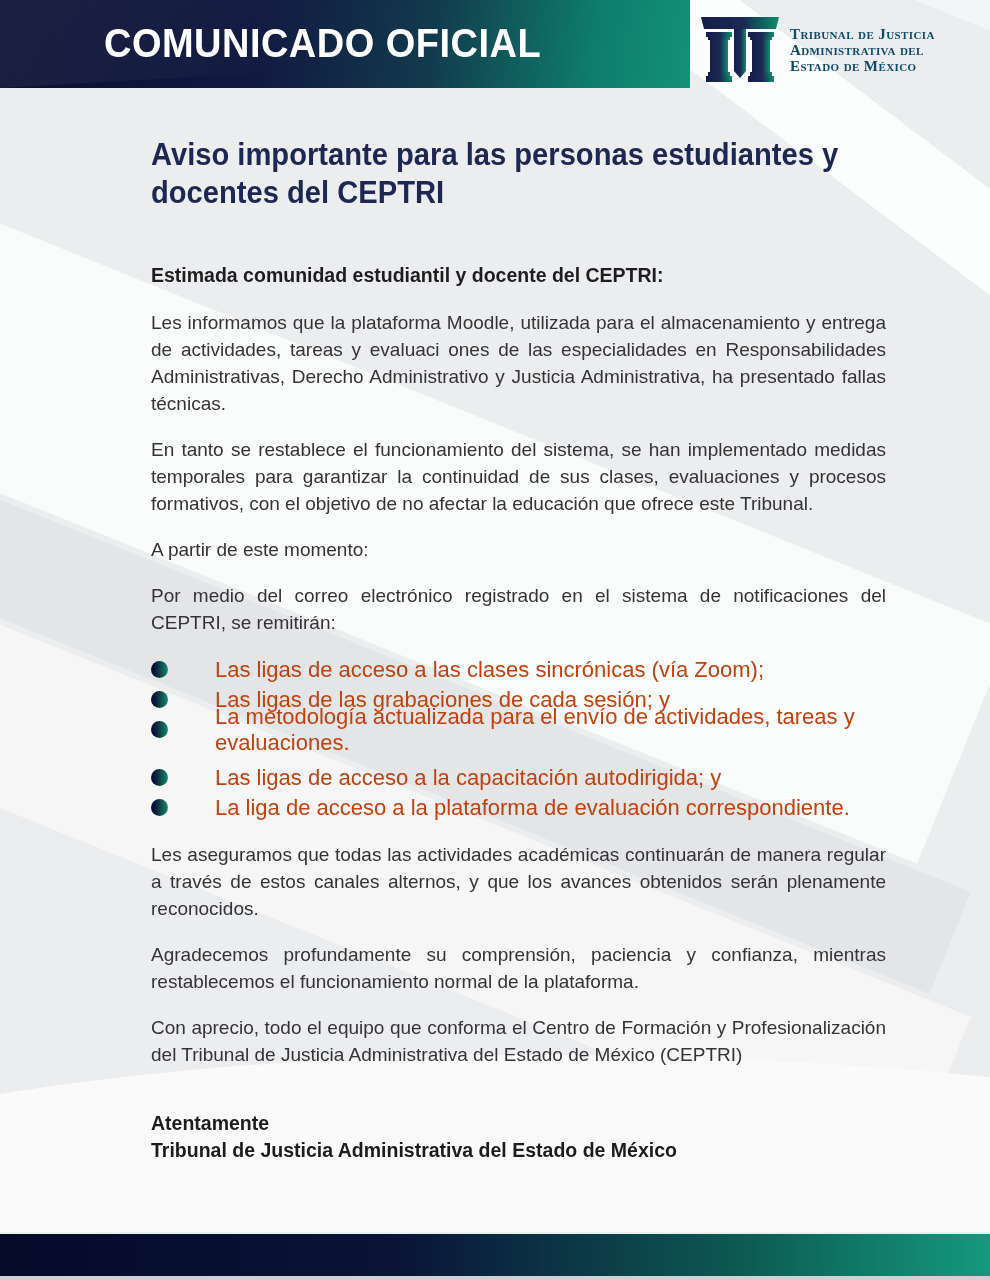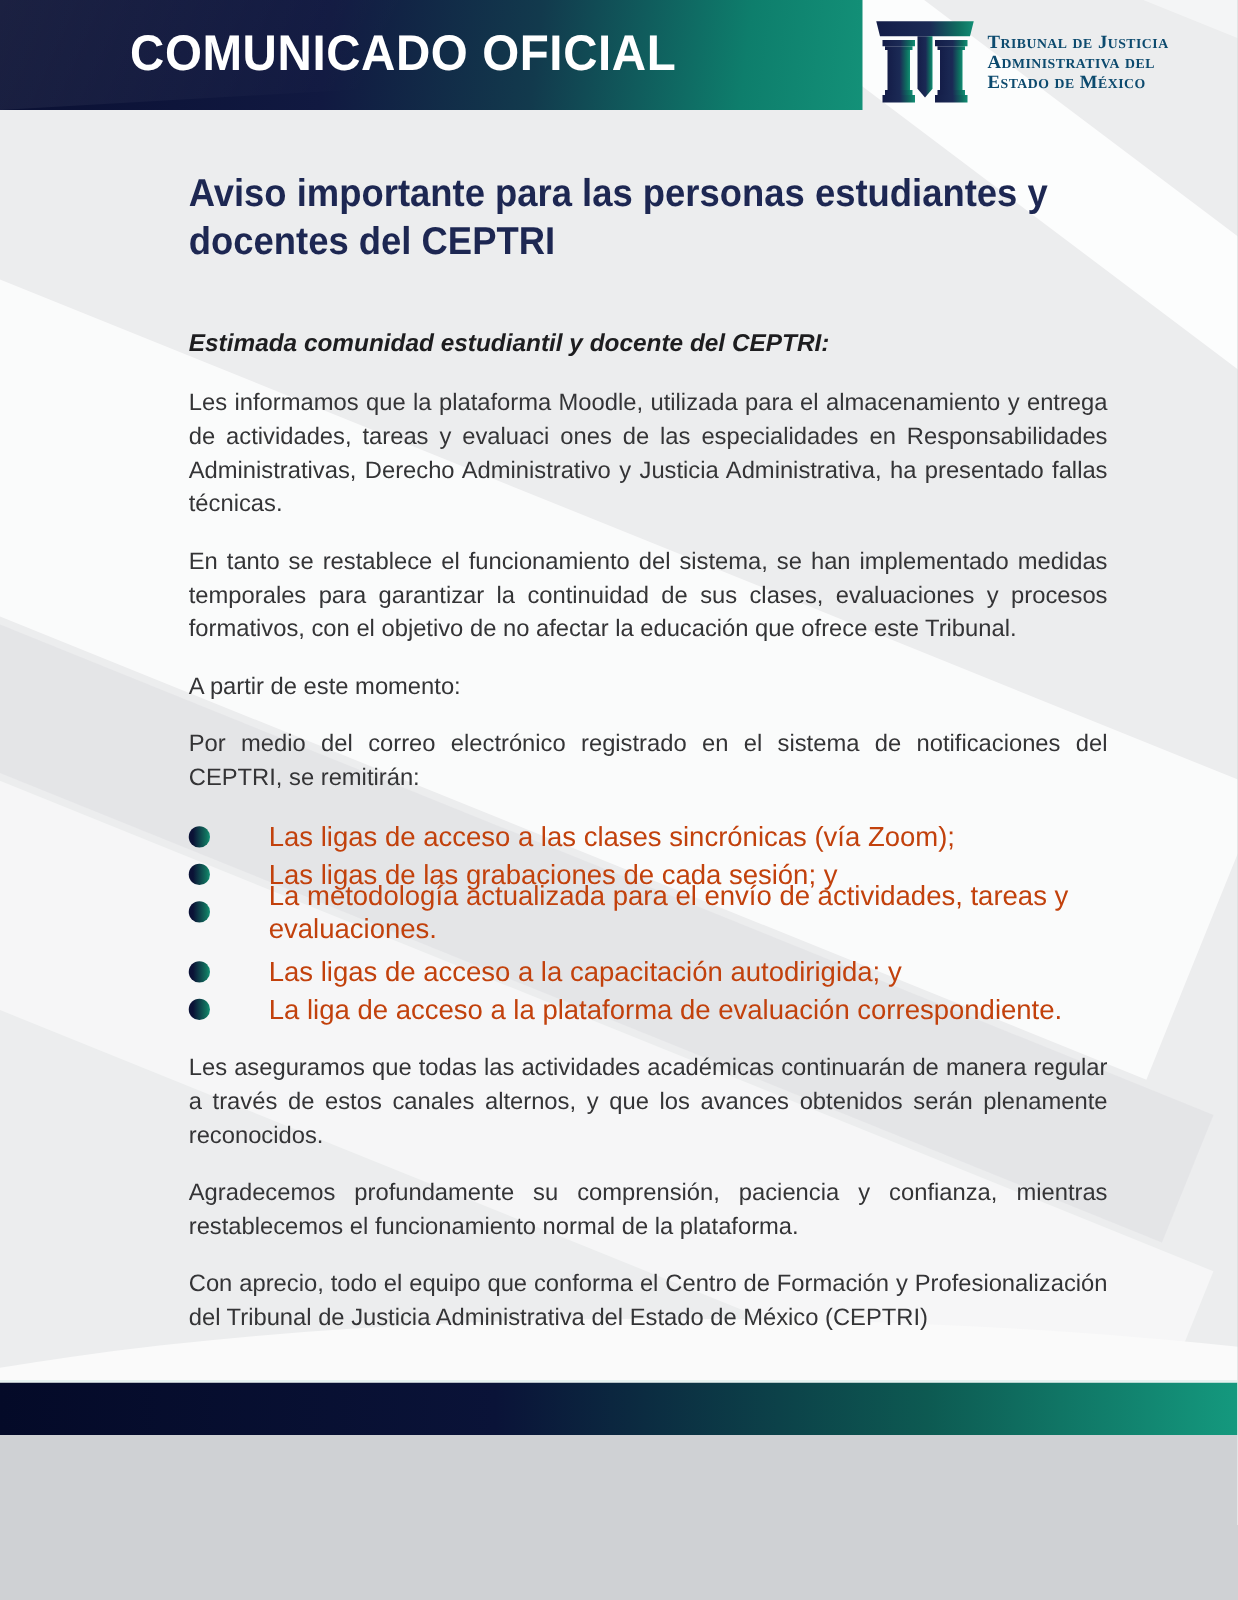--- a/index.html
+++ b/index.html
@@ -1,21 +1,21 @@
 <!DOCTYPE html>
 <html lang="es"><head>
 <meta charset="utf-8">
 <style>
   html, body { margin: 0; padding: 0; background: #cfd1d4; }
   * { box-sizing: border-box; }
 
   .page {
     position: relative;
     width: 990px;
-    height: 1148px;
+    height: 1276px;
     margin: 0 auto;
     background: #ecedee;
     overflow: hidden;
     font-family: "Liberation Sans", sans-serif;
     color: #333;
   }
 
   
   .deco { position: absolute; pointer-events: none; }
   .stripe-white-1 {
@@ -97,21 +97,20 @@
     margin: 48px 0 0 0;
     font-size: 31px; line-height: 38px; font-weight: bold;
     color: #1d2752;
     transform: scaleX(.94); transform-origin: left top;
     width: 800px;
   }
   .salutation {
     margin-top: 50px;
     font-size: 19.5px; line-height: 27px; font-weight: bold;
     color: #1d1d1f;
-    font-style: italic;
   }
   .para {
     margin-top: 15px;
     font-size: 19px; line-height: 27px;
     text-align: justify;
     color: #343436;
   }
   .blist { margin-top: 18px; }
   .li { display: flex; align-items: center; margin: 0; height: 30px; }
   .bullet {

